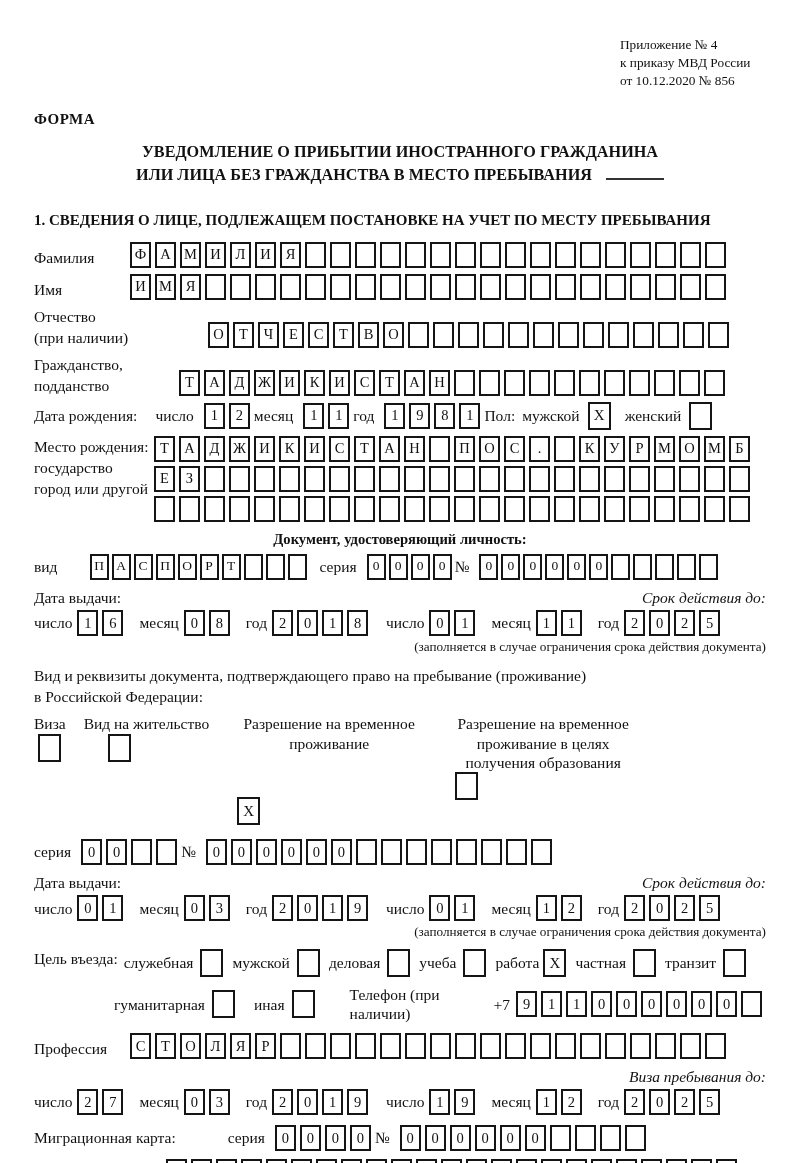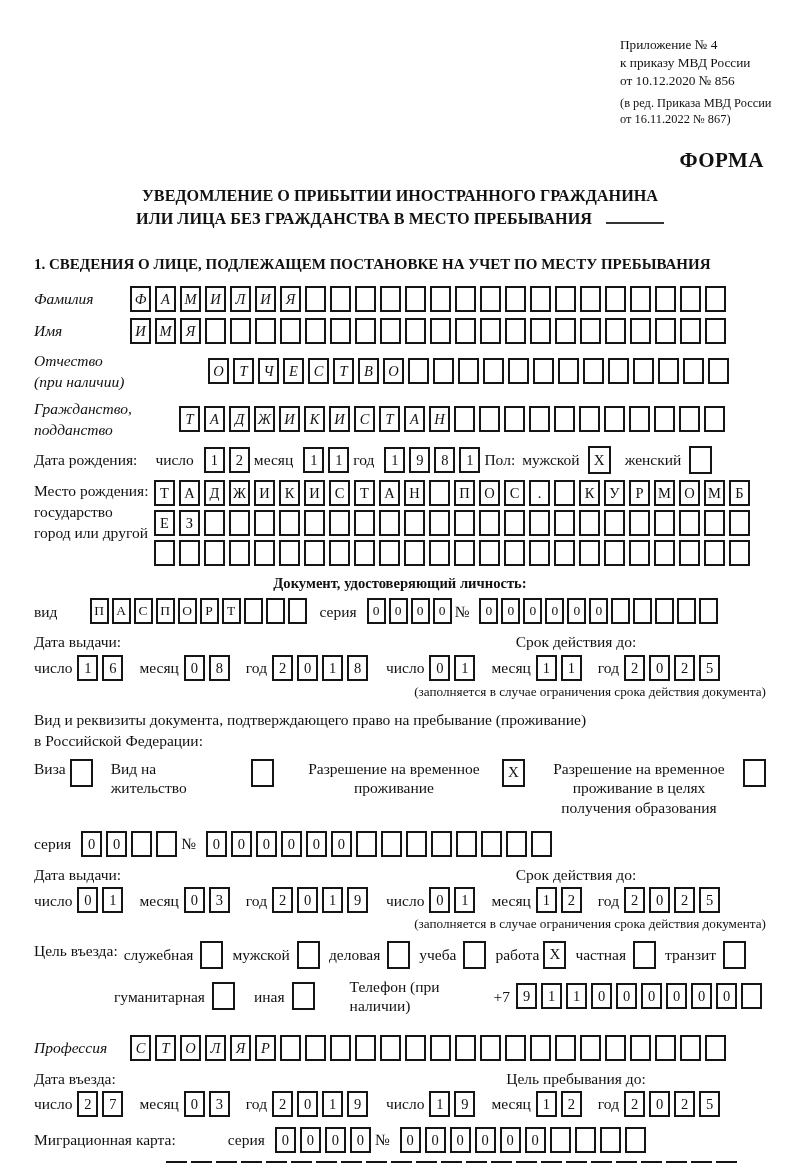--- a/index.html
+++ b/index.html
@@ -4,51 +4,51 @@
 <style>
   html,body{margin:0;padding:0;background:#fff;}
   body{
     width:800px;min-height:1163px;box-sizing:border-box;
     padding:36px 34px 20px 34px;
     font-family:"Liberation Serif","DejaVu Serif",serif;
     color:#111;font-size:15.5px;line-height:1.25;
   }
   .hdr{margin-left:586px;width:180px;font-size:13.3px;line-height:18px;}
   .hdr .small{font-size:12.4px;margin-top:5px;line-height:16px;}
-  .forma{text-align:right;font-weight:bold;font-size:21px;margin:20px 2px 12px 0;letter-spacing:.5px;}
+  .forma{text-align:left;font-weight:bold;font-size:15px;margin:20px 2px 12px 0;letter-spacing:.5px;}
   .title{text-align:center;font-weight:bold;font-size:16.2px;line-height:23px;margin:4px 0 13px 0;}
   .uline{display:inline-block;width:58px;border-bottom:2px solid #333;height:13px;margin-left:14px;}
   .sec{font-weight:bold;font-size:15px;margin:24px 0 12px 0;}
-  .frow{display:flex;align-items:center;margin:6px 0;font-style:italic;}
+  .frow{display:flex;align-items:flex-end;margin:6px 0;}
   .lbl{flex:0 0 auto;}
   .lblcol{flex:0 0 auto;line-height:21px;}
   .w95{width:96px;}
   .w172{width:174px;}
   .w143{width:145px;}
   .w118{width:120px;}
   .boxes{display:flex;flex-wrap:nowrap;}
   .cb{flex:0 0 auto;width:21px;height:26px;box-sizing:border-box;border:2px solid #151515;
       display:flex;align-items:center;justify-content:center;font-size:14.5px;margin-right:4px;background:#fff;}
   .tight .cb{width:19px;margin-right:3px;font-size:13.5px;}
   .chk{display:inline-flex;flex:0 0 auto;width:23px;height:28px;box-sizing:border-box;border:2px solid #151515;
       align-items:center;justify-content:center;font-size:15px;background:#fff;}
   .docrow{display:flex;align-items:center;margin:6px 0;}
   .docrow .lbl{margin-right:10px;}
   .dheads{display:flex;margin-top:8px;}
   .dheads .h1{width:352px;text-align:left;}
-  .dheads .h2{flex:1;text-align:center;}
+  .dheads .h2{flex:1;text-align:right;font-style:italic;}
   .dvals{display:flex;align-items:center;margin-top:3px;}
   .dg{display:flex;align-items:center;}
   .dg1{width:352px;}
   .dg .dlbl{margin-right:5px;}
   .dg .boxes{margin-right:12px;}
   .note{font-size:13.2px;text-align:right;margin:3px 0 2px 0;}
   .para{margin:10px 0 2px 0;}
   .opts{display:flex;align-items:flex-start;margin-top:8px;}
-  .opt{display:flex;align-items:flex-start;}
+  .opt{display:flex;align-items:flex-start;flex-direction:column;}
   .opt .olabel{text-align:left;}
   .opt .oc{margin-left:8px;}
   .opt3 .olabel,.opt4 .olabel{text-align:center;}
   .opt3 .olabel{width:200px;}
   .opt4 .olabel{width:192px;}
   .prow{display:flex;margin-top:8px;}
   .pitem{display:flex;align-items:center;margin-right:9px;}
   .pitem .chk{margin-left:7px;}
   .indent80{margin-left:80px;}
   .phone{display:flex;align-items:center;margin-left:26px;}
@@ -66,24 +66,20 @@
 </style>
 </head>
 <body>
 
 <div>
 
   <div class="hdr">
     <div>Приложение № 4</div>
     <div>к приказу МВД России</div>
     <div>от 10.12.2020 № 856</div>
-    <div class="small">
-      <div>(в ред. Приказа МВД России</div>
-      <div>от 16.11.2022 № 867)</div>
-    </div>
   </div>
 
   <div class="forma">ФОРМА</div>
 
   <div class="title">
     <div>УВЕДОМЛЕНИЕ О ПРИБЫТИИ ИНОСТРАННОГО ГРАЖДАНИНА</div>
     <div>
       <span>ИЛИ ЛИЦА БЕЗ ГРАЖДАНСТВА В МЕСТО ПРЕБЫВАНИЯ</span><span class="uline"></span>
     </div>
   </div>
@@ -417,21 +413,21 @@
 
   <div class="opts">
     <span class="opt">
       <span class="olabel">Виза</span>
       <span class="chk" style="margin-left:4px;"></span>
     </span>
     <span class="opt" style="margin-left:18px;">
       <span class="olabel">Вид на жительство</span>
       <span class="chk oc" style="margin-left:24px;"></span>
     </span>
-    <span class="opt opt3" style="margin-left:20px;">
+    <span class="opt opt3" style="margin-left:20px;gap:44px;">
       <span class="olabel">Разрешение на временное проживание</span>
       <span class="chk oc">X</span>
     </span>
     <span class="opt opt4" style="margin-left:18px;">
       <span class="olabel">Разрешение на временное проживание в целях получения образования</span>
       <span class="chk oc"></span>
     </span>
   </div>
 
   <div class="docrow" style="margin-top:14px;">
@@ -559,21 +555,21 @@
           <span class="cb">0</span>
           <span class="cb">0</span>
           <span class="cb">0</span>
           <span class="cb">0</span>
           <span class="cb">0</span>
           <span class="cb"></span>
         </span>
     </span>
   </div>
 
-  <div class="frow" style="margin-top:19px;">
+  <div class="frow" style="margin-top:9px;">
     <div class="lbl w95">Профессия</div>
     <div class="boxes">
         <span class="cb">С</span>
         <span class="cb">Т</span>
         <span class="cb">О</span>
         <span class="cb">Л</span>
         <span class="cb">Я</span>
         <span class="cb">Р</span>
         <span class="cb"></span>
         <span class="cb"></span>
@@ -590,22 +586,21 @@
         <span class="cb"></span>
         <span class="cb"></span>
         <span class="cb"></span>
         <span class="cb"></span>
         <span class="cb"></span>
         <span class="cb"></span>
       </div>
   </div>
 
   <div class="dheads">
-    <div class="h1">Дата въезда:</div>
-    <div class="h2">Цель пребывания до:</div>
+    <div class="h2">Виза пребывания до:</div>
   </div>
   <div class="dvals">
     <span class="dg dg1">
       <span class="dlbl">число</span>
       <span class="boxes">
           <span class="cb">2</span>
           <span class="cb">7</span>
         </span>
       <span class="dlbl">месяц</span>
       <span class="boxes">

